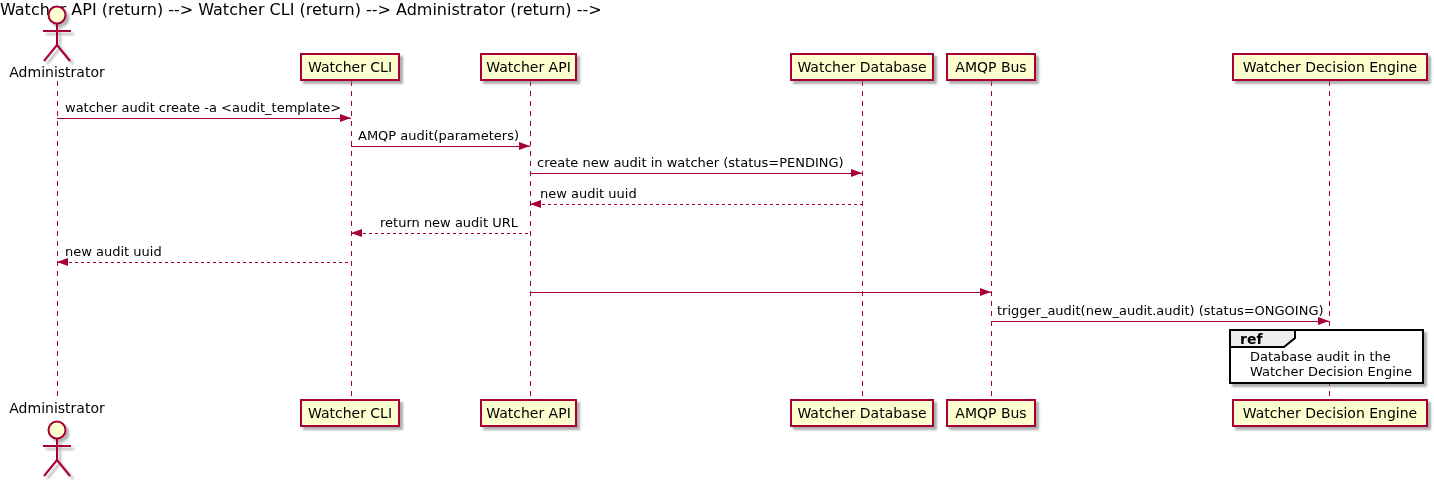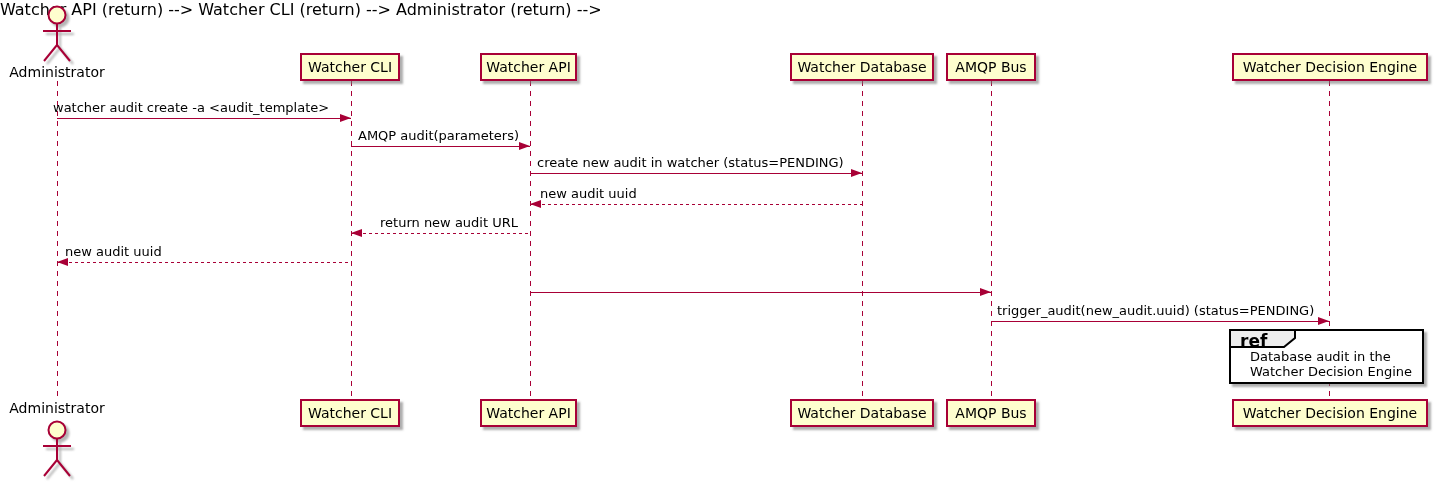--- a/index.html
+++ b/index.html
@@ -29,21 +29,21 @@
   }
   .arr{position:absolute;width:0;height:0;border-top:4px solid transparent;border-bottom:4px solid transparent;}
   .arr.right{border-left:11px solid #A80036;}
   .arr.left{border-right:11px solid #A80036;}
   .refbox{
     position:absolute;left:1229px;top:329px;width:195px;height:55px;box-sizing:border-box;
     background:#ffffff;border:2px solid #000;
     box-shadow:3px 3px 2px rgba(120,120,120,0.6);
   }
   .ref-pent{position:absolute;left:-2px;top:-2px;}
-  .ref-kw{position:absolute;left:9px;top:0px;font-size:17px;font-weight:bold;}
+  .ref-kw{position:absolute;left:9px;top:0px;font-size:14px;font-weight:bold;}
   .ref-body{position:absolute;left:19px;top:18px;font-size:13px;line-height:15px;}
 </style>
 </head>
 <body>
 
 <div class="stage">
 
   
   <div class="lifeline" style="left:57px;"></div>
   <div class="lifeline" style="left:351px;"></div>
@@ -80,21 +80,21 @@
   <div class="pbox" style="left:1232px;top:53px;width:196px;">Watcher Decision Engine</div>
 
   
   <div class="pbox" style="left:300px;top:399px;width:100px;">Watcher CLI</div>
   <div class="pbox" style="left:480px;top:399px;width:97px;">Watcher API</div>
   <div class="pbox" style="left:790px;top:399px;width:144px;">Watcher Database</div>
   <div class="pbox" style="left:946px;top:399px;width:90px;">AMQP Bus</div>
   <div class="pbox" style="left:1232px;top:399px;width:196px;">Watcher Decision Engine</div>
 
   
-  <div class="msg-label" style="left:53px;top:100px;">watcher audit create -a &lt;audit_template&gt;</div>
+  <div class="msg-label" style="left:65px;top:100px;">watcher audit create -a &lt;audit_template&gt;</div>
   <div class="mline" style="left:57px;top:118px;width:294px;"></div>
   <div class="arr right" style="left:340px;top:114px;"></div>
 
   
   <div class="msg-label" style="left:358px;top:128px;">AMQP audit(parameters)</div>
   <div class="mline" style="left:351px;top:146px;width:179px;"></div>
   <div class="arr right" style="left:519px;top:142px;"></div>
 
   
   <div class="msg-label" style="left:537px;top:155px;">create new audit in watcher (status=PENDING)</div>
@@ -114,21 +114,21 @@
    Administrator (return) --&gt;
   <div class="msg-label" style="left:65px;top:244px;">new audit uuid</div>
   <div class="mline dashed" style="left:57px;top:262px;width:294px;"></div>
   <div class="arr left" style="left:57px;top:258px;"></div>
 
   
   <div class="mline" style="left:530px;top:292px;width:461px;"></div>
   <div class="arr right" style="left:980px;top:288px;"></div>
 
   
-  <div class="msg-label" style="left:997px;top:303px;">trigger_audit(new_audit.uuid) (status=PENDING)</div>
+  <div class="msg-label" style="left:997px;top:303px;">trigger_audit(new_audit.audit) (status=ONGOING)</div>
   <div class="mline" style="left:991px;top:321px;width:338px;"></div>
   <div class="arr right" style="left:1318px;top:317px;"></div>
 
   
   <div class="refbox">
     <svg class="ref-pent" width="70" height="20">
       <path d="M1,1 H66 V9 L55,18 H1 Z" fill="#EEEEEE" stroke="#000000" stroke-width="2"></path>
     </svg>
     <div class="ref-kw">ref</div>
     <div class="ref-body">

